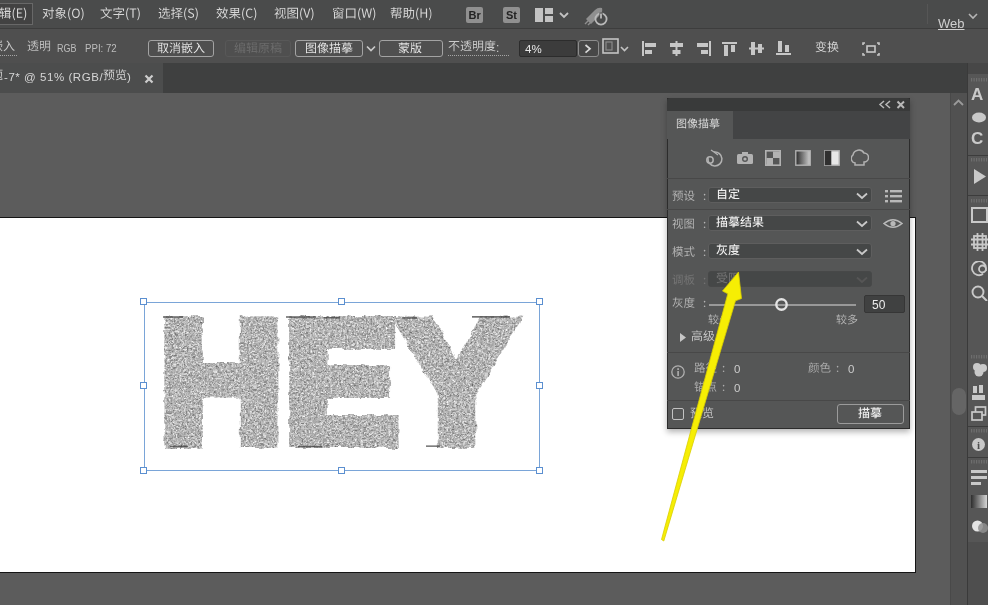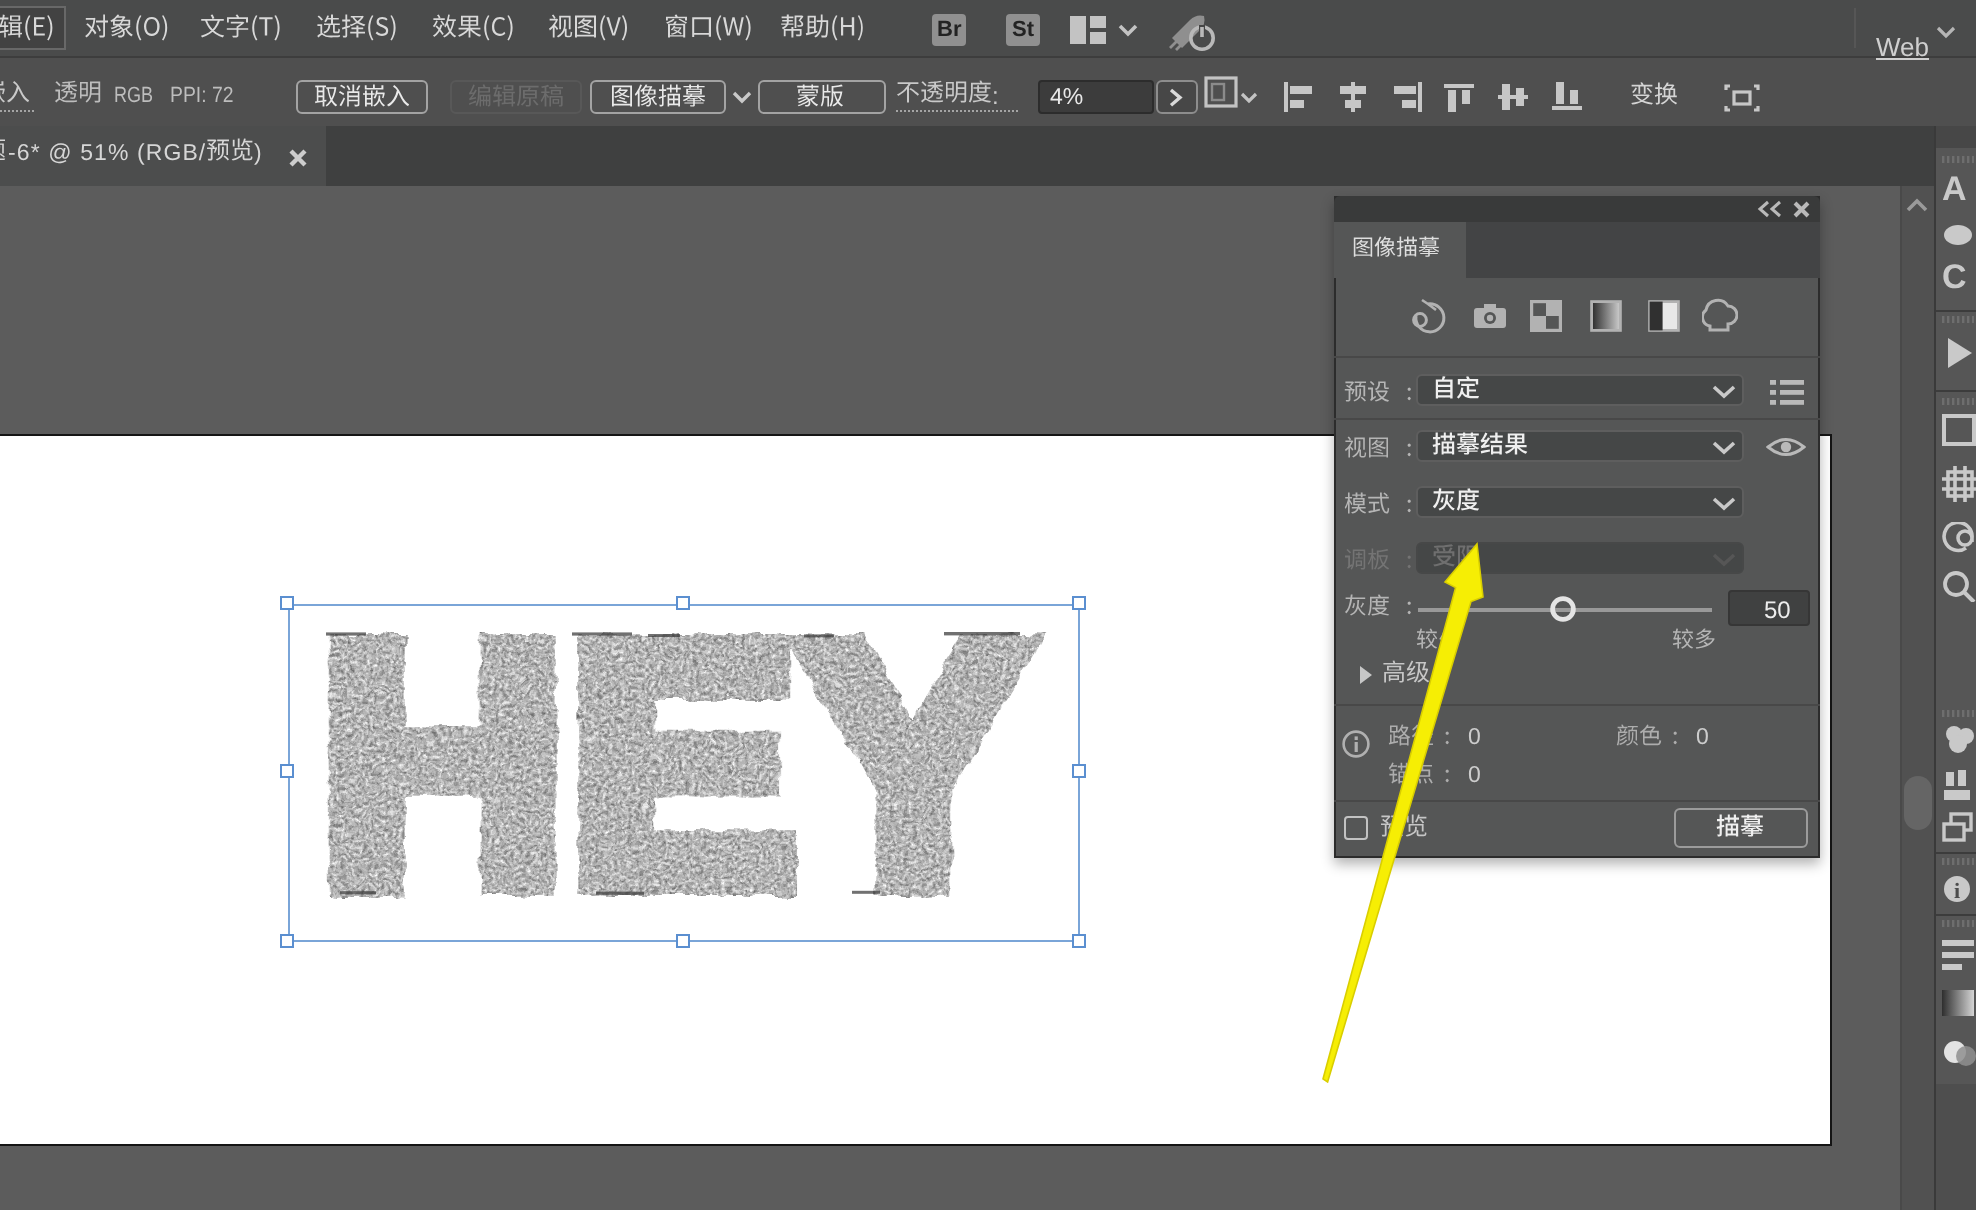--- a/index.html
+++ b/index.html
@@ -143,21 +143,21 @@
 <svg class="abs" style="left:860px;top:40px" width="22" height="18">
 <g stroke="#c7c7c7" stroke-width="1.6" fill="none">
 <path d="M5 3 L3 3 L3 5 M17 3 L19 3 L19 5 M5 15 L3 15 L3 13 M17 15 L19 15 L19 13"></path>
 <rect x="7" y="6" width="8" height="6"></rect>
       </g>
     </svg>
 <div class="abs" style="left:0;top:63px;width:163px;height:30px;background:#4c4d4d"></div>
 <svg style="position:absolute;left:-9px;top:69.3px" width="14" height="15">
       <path transform="translate(0,10.3)" fill="#d6d6d6" d="M2.1 -7.4V-6.5H4.6V-7.4ZM2.1 -8.9V-8H4.6V-8.9ZM1.3 -9.6H5.4V-5.8H1.3ZM0.6 -4.9H6V-4.2H0.6ZM6 -9.5H11.5V-8.8H6ZM3 -4.7H3.8V-0.1L3 -0.6ZM3.4 -2.9H5.8V-2.2H3.4ZM8.3 -9.3 9.2 -9.1Q9 -8.6 8.8 -8.2Q8.7 -7.7 8.5 -7.4L7.8 -7.5Q7.9 -7.9 8.1 -8.4Q8.2 -8.9 8.3 -9.3ZM2 -2.4Q2.3 -1.6 2.8 -1.1Q3.3 -0.7 4 -0.4Q4.7 -0.2 5.5 -0.1Q6.4 -0.1 7.4 -0.1Q7.5 -0.1 7.9 -0.1Q8.4 -0.1 8.9 -0.1Q9.4 -0.1 9.9 -0.1Q10.5 -0.1 10.9 -0.1Q11.4 -0.1 11.6 -0.1Q11.5 0.1 11.4 0.3Q11.3 0.5 11.2 0.7H10.4H7.4Q6.2 0.7 5.3 0.6Q4.4 0.5 3.6 0.2Q2.9 -0.1 2.4 -0.7Q1.8 -1.2 1.5 -2.2ZM6.5 -7.6H10.9V-2.6H10.1V-6.9H7.2V-2.6H6.5ZM1.5 -3.6 2.3 -3.6Q2.2 -2.1 1.9 -1Q1.7 0.1 1.1 0.9Q1 0.9 0.9 0.8Q0.7 0.7 0.6 0.6Q0.5 0.5 0.4 0.5Q1 -0.2 1.2 -1.3Q1.4 -2.3 1.5 -3.6ZM8.3 -6.4H9.1Q9.1 -5.1 8.9 -4.1Q8.8 -3.1 8.5 -2.4Q8.2 -1.7 7.6 -1.2Q7 -0.7 5.9 -0.3Q5.9 -0.5 5.7 -0.6Q5.6 -0.8 5.5 -0.9Q6.4 -1.2 7 -1.7Q7.6 -2.1 7.8 -2.8Q8.1 -3.4 8.2 -4.3Q8.3 -5.2 8.3 -6.4ZM8.8 -2.2 9.3 -2.7Q9.7 -2.5 10.1 -2.1Q10.5 -1.8 10.8 -1.5Q11.2 -1.2 11.4 -0.9L10.9 -0.4Q10.7 -0.7 10.3 -1Q9.9 -1.3 9.5 -1.6Q9.1 -2 8.8 -2.2Z"></path>
     </svg>
-<div class="lat" style="left:4px;top:70.5px;font-size:11.5px;color:#d6d6d6;letter-spacing:.55px">-6* @ 51% (RGB/</div>
+<div class="lat" style="left:4px;top:70.5px;font-size:11.5px;color:#d6d6d6;letter-spacing:.55px">-7* @ 51% (RGB/</div>
 <svg style="position:absolute;left:103px;top:69.3px" width="26" height="15">
       <path transform="translate(0,10.3)" fill="#d6d6d6" d="M0.7 -9.5H4.6V-8.7H0.7ZM0.5 -5.6H5V-4.8H0.5ZM2.4 -5.3H3.3V-0.1Q3.3 0.3 3.2 0.5Q3.1 0.7 2.9 0.8Q2.6 0.9 2.2 0.9Q1.8 0.9 1.2 0.9Q1.1 0.8 1 0.5Q1 0.3 0.9 0.1Q1.3 0.1 1.7 0.1Q2.1 0.1 2.2 0.1Q2.3 0.1 2.4 0Q2.4 -0 2.4 -0.1ZM4.3 -9.5H4.5L4.7 -9.5L5.2 -9.2Q5 -8.7 4.6 -8.2Q4.2 -7.8 3.8 -7.3Q3.4 -6.9 3.1 -6.6Q3 -6.7 2.8 -6.9Q2.7 -7 2.5 -7.1Q2.9 -7.4 3.2 -7.8Q3.6 -8.2 3.9 -8.6Q4.2 -9 4.3 -9.3ZM4.8 -5.6H4.9L5 -5.7L5.6 -5.5Q5.4 -4.8 5.1 -4.1Q4.8 -3.4 4.6 -2.9L3.9 -3.1Q4.1 -3.4 4.2 -3.8Q4.4 -4.2 4.5 -4.7Q4.7 -5.1 4.8 -5.5ZM1.1 -7.3 1.6 -7.9Q2 -7.6 2.5 -7.2Q3.1 -6.9 3.5 -6.5Q4 -6.2 4.3 -5.9L3.8 -5.3Q3.5 -5.5 3 -5.9Q2.6 -6.3 2 -6.6Q1.5 -7 1.1 -7.3ZM5.6 -9.5H11.5V-8.7H5.6ZM8.2 -9.2 9.2 -9Q9 -8.5 8.8 -8Q8.7 -7.5 8.5 -7.1L7.7 -7.2Q7.9 -7.6 8 -8.2Q8.1 -8.7 8.2 -9.2ZM8 -5.9H8.9V-3.5Q8.9 -3 8.8 -2.4Q8.7 -1.8 8.3 -1.2Q8 -0.6 7.3 -0.1Q6.6 0.5 5.5 0.9Q5.4 0.8 5.2 0.6Q5.1 0.4 4.9 0.3Q6 -0.1 6.6 -0.6Q7.2 -1 7.5 -1.5Q7.9 -2.1 7.9 -2.6Q8 -3.1 8 -3.5ZM8.7 -1.1 9.3 -1.6Q9.7 -1.3 10.1 -1Q10.5 -0.6 10.9 -0.3Q11.3 0.1 11.5 0.3L10.9 0.9Q10.7 0.7 10.3 0.3Q9.9 -0 9.5 -0.4Q9.1 -0.8 8.7 -1.1ZM6 -7.5H11V-1.8H10.2V-6.7H6.8V-1.8H6Z M18.9 -8.9H23.2V-8H18.9ZM19 -10.1 19.9 -9.9Q19.7 -9.2 19.4 -8.5Q19.2 -7.8 18.9 -7.1Q18.5 -6.5 18.2 -6Q18.1 -6.1 18 -6.2Q17.8 -6.3 17.7 -6.4Q17.5 -6.4 17.4 -6.5Q18 -7.2 18.4 -8.1Q18.8 -9.1 19 -10.1ZM19.7 -7.5 20.5 -7.8Q20.8 -7.6 21.1 -7.2Q21.5 -6.9 21.7 -6.6Q22 -6.2 22.1 -5.9L21.3 -5.6Q21.2 -5.8 20.9 -6.2Q20.7 -6.5 20.3 -6.9Q20 -7.2 19.7 -7.5ZM13.4 -9.4H14.3V-6H13.4ZM15.9 -10H16.8V-5.6H15.9ZM18.3 -2.2H19.2V-0.3Q19.2 -0.1 19.4 -0Q19.5 0 19.9 0Q20 0 20.3 0Q20.5 0 20.8 0Q21.2 0 21.4 0Q21.7 0 21.8 0Q22.1 0 22.2 -0.1Q22.3 -0.1 22.4 -0.4Q22.4 -0.7 22.4 -1.2Q22.6 -1.1 22.8 -1Q23.1 -1 23.2 -0.9Q23.2 -0.2 23.1 0.1Q22.9 0.5 22.7 0.6Q22.4 0.8 21.9 0.8Q21.9 0.8 21.6 0.8Q21.4 0.8 21.1 0.8Q20.9 0.8 20.6 0.8Q20.3 0.8 20.1 0.8Q19.9 0.8 19.8 0.8Q19.2 0.8 18.9 0.7Q18.6 0.6 18.5 0.4Q18.3 0.1 18.3 -0.3ZM17.5 -3.9H18.4V-3Q18.4 -2.6 18.3 -2.2Q18.2 -1.8 17.9 -1.3Q17.7 -0.9 17.1 -0.5Q16.5 -0.1 15.6 0.3Q14.7 0.7 13.4 1Q13.3 0.9 13.2 0.7Q13.1 0.6 13 0.5Q12.9 0.3 12.8 0.3Q14.1 -0 15 -0.3Q15.8 -0.7 16.3 -1Q16.8 -1.3 17.1 -1.7Q17.3 -2 17.4 -2.4Q17.5 -2.7 17.5 -3ZM14.3 -5.3H21.8V-1.5H20.9V-4.5H15.2V-1.4H14.3Z"></path>
     </svg>
 <div class="lat" style="left:127px;top:70.5px;font-size:11.5px;color:#d6d6d6;">)</div>
 <svg class="abs" style="left:144px;top:74px" width="10" height="10">
       <path d="M1.5 1.5 L8.5 8.5 M8.5 1.5 L1.5 8.5" stroke="#cdcdcd" stroke-width="2.2" fill="none"></path>
     </svg>
 <svg class="abs" style="left:100px;top:280px" width="500" height="200" viewBox="0 0 500 200">
 <defs>
 <filter id="tex" x="-8%" y="-8%" width="116%" height="116%" color-interpolation-filters="sRGB">
@@ -458,21 +458,21 @@
       <path transform="translate(0,9.9)" fill="#b5b5b5" d="M0.8 -8.2H10.6V-7.4H0.8ZM6.7 -6.9H7.6Q7.5 -5.8 7.4 -4.9Q7.3 -3.9 7.1 -3Q6.9 -2.2 6.4 -1.4Q6 -0.7 5.3 -0.1Q4.6 0.5 3.5 0.9Q3.5 0.8 3.4 0.7Q3.3 0.5 3.2 0.4Q3.1 0.3 3 0.2Q4 -0.2 4.7 -0.7Q5.3 -1.2 5.7 -1.9Q6.1 -2.6 6.3 -3.4Q6.5 -4.1 6.6 -5Q6.6 -5.9 6.7 -6.9ZM7.2 -4.2Q7.5 -3.2 8.1 -2.4Q8.6 -1.5 9.3 -0.9Q10 -0.2 10.8 0.2Q10.7 0.3 10.5 0.5Q10.4 0.7 10.3 0.9Q9.4 0.4 8.7 -0.3Q7.9 -1 7.4 -2Q6.8 -2.9 6.5 -4ZM4.8 -5.5 5.5 -5.2Q5.4 -4.8 5.3 -4.4Q5.2 -4 5.1 -3.5Q4.9 -3.1 4.8 -2.8L4 -3.1Q4.2 -3.4 4.3 -3.8Q4.5 -4.2 4.6 -4.7Q4.7 -5.1 4.8 -5.5ZM9.3 -5.6 10 -5.2Q9.8 -4.6 9.4 -4.1Q9.1 -3.5 8.8 -3L8.2 -3.4Q8.3 -3.7 8.6 -4.1Q8.8 -4.4 9 -4.8Q9.2 -5.2 9.3 -5.6ZM3.4 -9.7 4.3 -9.6Q4.1 -7.5 3.8 -5.8Q3.4 -4.1 2.8 -2.7Q2.2 -1.3 1.2 -0.2Q1.1 -0.3 1 -0.5Q0.9 -0.6 0.7 -0.7Q0.6 -0.9 0.5 -0.9Q1.5 -1.8 2.1 -3.2Q2.6 -4.5 2.9 -6.1Q3.2 -7.8 3.4 -9.7Z M14.1 -6.4H22.3V-5.7H14.1ZM14.2 -3.1H20.8V-2.3H14.2ZM15.9 -7.4H16.8V-4.5H19.6V-7.4H20.4V-3.8H15.9ZM20.6 -3.1H20.8L20.9 -3.1L21.5 -2.8Q21 -1.9 20.2 -1.3Q19.4 -0.6 18.5 -0.2Q17.5 0.2 16.4 0.5Q15.2 0.7 14.1 0.9Q14 0.7 13.9 0.5Q13.8 0.3 13.7 0.1Q14.8 0 15.9 -0.2Q16.9 -0.4 17.9 -0.8Q18.8 -1.1 19.5 -1.7Q20.2 -2.2 20.6 -2.9ZM16.1 -2.5Q16.7 -1.7 17.6 -1.2Q18.6 -0.6 19.9 -0.3Q21.1 0 22.6 0.2Q22.5 0.3 22.4 0.4Q22.3 0.5 22.2 0.7Q22.1 0.8 22.1 0.9Q20.6 0.7 19.3 0.4Q18 -0 17 -0.7Q16 -1.3 15.4 -2.2ZM13.4 -8.5H22.4V-7.7H13.4ZM13 -8.5H13.8V-5.4Q13.8 -4.7 13.8 -3.9Q13.7 -3.1 13.6 -2.2Q13.5 -1.4 13.3 -0.6Q13.1 0.2 12.7 0.9Q12.6 0.8 12.5 0.8Q12.3 0.7 12.2 0.6Q12 0.6 11.9 0.5Q12.3 -0.1 12.5 -0.9Q12.7 -1.6 12.8 -2.4Q12.9 -3.2 12.9 -4Q13 -4.7 13 -5.4ZM16.9 -9.5 17.8 -9.7Q18 -9.4 18.2 -9Q18.4 -8.5 18.5 -8.2L17.6 -8Q17.5 -8.3 17.3 -8.7Q17.1 -9.2 16.9 -9.5Z"></path>
     </svg>
 <svg style="position:absolute;left:703px;top:297.3px" width="5" height="15">
       <path transform="translate(0,9.9)" fill="#b5b5b5" d="M1.6 -4.5Q1.3 -4.5 1.1 -4.7Q0.8 -4.9 0.8 -5.3Q0.8 -5.7 1.1 -5.9Q1.3 -6.1 1.6 -6.1Q1.9 -6.1 2.1 -5.9Q2.4 -5.7 2.4 -5.3Q2.4 -4.9 2.1 -4.7Q1.9 -4.5 1.6 -4.5ZM1.6 0.2Q1.3 0.2 1.1 -0.1Q0.8 -0.3 0.8 -0.6Q0.8 -1 1.1 -1.2Q1.3 -1.5 1.6 -1.5Q1.9 -1.5 2.1 -1.2Q2.4 -1 2.4 -0.6Q2.4 -0.3 2.1 -0.1Q1.9 0.2 1.6 0.2Z"></path>
     </svg>
 <div class="abs" style="left:709px;top:303.5px;width:147px;height:2px;background:#999"></div>
 <svg class="abs" style="left:773px;top:296px" width="18" height="18">
       <circle cx="8.5" cy="8.5" r="5.2" fill="none" stroke="#e4e4e4" stroke-width="2.4"></circle>
     </svg>
 <div class="abs" style="left:864px;top:295px;width:41px;height:18px;background:#404141;border:1px solid #363636;border-radius:2px"></div>
-<div class="lat" style="left:872px;top:297.5px;font-size:12px;color:#ececec;margin-left:10px;">50</div>
+<div class="lat" style="left:872px;top:297.5px;font-size:12px;color:#ececec;">50</div>
 <svg style="position:absolute;left:708px;top:314.3px" width="24" height="14">
       <path transform="translate(0,9.5)" fill="#b5b5b5" d="M0.5 -7.9H4.4V-7.1H0.5ZM2.7 -6.3H3.5V0.8H2.7ZM0.4 -1.8Q1 -1.9 1.6 -2Q2.3 -2.1 3.1 -2.2Q3.8 -2.3 4.6 -2.5L4.6 -1.7Q3.5 -1.6 2.5 -1.4Q1.4 -1.2 0.6 -1ZM0.9 -3.6Q0.9 -3.7 0.8 -3.9Q0.8 -4 0.7 -4.1Q0.7 -4.3 0.6 -4.4Q0.8 -4.4 0.9 -4.7Q1 -4.9 1.2 -5.3Q1.2 -5.4 1.4 -5.9Q1.5 -6.3 1.6 -6.8Q1.8 -7.4 1.9 -8Q2.1 -8.6 2.2 -9.2L3 -9.1Q2.8 -8.2 2.6 -7.3Q2.3 -6.4 2 -5.6Q1.7 -4.8 1.4 -4.1V-4.1Q1.4 -4.1 1.4 -4Q1.3 -4 1.2 -3.9Q1.1 -3.9 1 -3.8Q0.9 -3.7 0.9 -3.6ZM0.9 -3.6V-4.3L1.3 -4.6H4.4V-3.8H1.7Q1.4 -3.8 1.2 -3.8Q1 -3.7 0.9 -3.6ZM4.9 -7.7H10.4V-6.9H4.9ZM6.5 -4.6Q6.9 -3.5 7.5 -2.6Q8 -1.6 8.8 -0.9Q9.6 -0.2 10.6 0.1Q10.5 0.2 10.4 0.3Q10.3 0.5 10.2 0.6Q10.1 0.7 10 0.8Q9 0.4 8.2 -0.4Q7.4 -1.2 6.8 -2.2Q6.2 -3.2 5.8 -4.4ZM8.6 -4.6 9.4 -4.4Q8.9 -2.6 7.8 -1.3Q6.8 0.1 5.1 0.9Q5.1 0.8 5 0.7Q4.9 0.6 4.8 0.5Q4.7 0.4 4.6 0.3Q6.2 -0.5 7.2 -1.7Q8.2 -2.9 8.6 -4.6ZM6.8 -9 7.5 -9.3Q7.7 -9 7.9 -8.6Q8.1 -8.2 8.2 -8L7.5 -7.6Q7.4 -7.9 7.2 -8.3Q7 -8.7 6.8 -9ZM8.4 -6.3 9 -6.6Q9.3 -6.3 9.6 -5.8Q9.9 -5.4 10.2 -5Q10.5 -4.6 10.6 -4.3L10 -3.9Q9.8 -4.2 9.6 -4.6Q9.3 -5 9 -5.5Q8.7 -5.9 8.4 -6.3ZM6.3 -6.6 7 -6.4Q6.8 -5.9 6.5 -5.4Q6.2 -5 5.9 -4.5Q5.6 -4.1 5.3 -3.8Q5.3 -3.8 5.2 -4Q5.1 -4.1 5 -4.2Q4.9 -4.3 4.8 -4.4Q5.2 -4.8 5.6 -5.4Q6 -6 6.3 -6.6Z M13.5 -7.5 14.3 -7.3Q14 -6.6 13.7 -6Q13.4 -5.3 13 -4.7Q12.7 -4.1 12.3 -3.6Q12.2 -3.7 12.1 -3.8Q12 -3.8 11.8 -3.9Q11.7 -4 11.6 -4Q12 -4.5 12.3 -5Q12.7 -5.6 13 -6.3Q13.3 -6.9 13.5 -7.5ZM18.7 -7.2 19.4 -7.5Q19.8 -7 20.2 -6.4Q20.6 -5.7 20.9 -5.2Q21.3 -4.6 21.5 -4.1L20.8 -3.7Q20.6 -4.2 20.2 -4.8Q19.9 -5.4 19.5 -6Q19.1 -6.6 18.7 -7.2ZM19.4 -3.5 20.1 -3.2Q19.4 -2 18.2 -1.2Q16.9 -0.4 15.3 0.1Q13.7 0.6 11.8 0.9Q11.7 0.7 11.6 0.5Q11.5 0.2 11.4 0.1Q13.2 -0.1 14.8 -0.6Q16.4 -1 17.5 -1.7Q18.7 -2.5 19.4 -3.5ZM15.9 -9.2H16.8V-2.5H15.9Z"></path>
     </svg>
 <svg style="position:absolute;left:836px;top:314.3px" width="24" height="14">
       <path transform="translate(0,9.5)" fill="#b5b5b5" d="M0.5 -7.9H4.4V-7.1H0.5ZM2.7 -6.3H3.5V0.8H2.7ZM0.4 -1.8Q1 -1.9 1.6 -2Q2.3 -2.1 3.1 -2.2Q3.8 -2.3 4.6 -2.5L4.6 -1.7Q3.5 -1.6 2.5 -1.4Q1.4 -1.2 0.6 -1ZM0.9 -3.6Q0.9 -3.7 0.8 -3.9Q0.8 -4 0.7 -4.1Q0.7 -4.3 0.6 -4.4Q0.8 -4.4 0.9 -4.7Q1 -4.9 1.2 -5.3Q1.2 -5.4 1.4 -5.9Q1.5 -6.3 1.6 -6.8Q1.8 -7.4 1.9 -8Q2.1 -8.6 2.2 -9.2L3 -9.1Q2.8 -8.2 2.6 -7.3Q2.3 -6.4 2 -5.6Q1.7 -4.8 1.4 -4.1V-4.1Q1.4 -4.1 1.4 -4Q1.3 -4 1.2 -3.9Q1.1 -3.9 1 -3.8Q0.9 -3.7 0.9 -3.6ZM0.9 -3.6V-4.3L1.3 -4.6H4.4V-3.8H1.7Q1.4 -3.8 1.2 -3.8Q1 -3.7 0.9 -3.6ZM4.9 -7.7H10.4V-6.9H4.9ZM6.5 -4.6Q6.9 -3.5 7.5 -2.6Q8 -1.6 8.8 -0.9Q9.6 -0.2 10.6 0.1Q10.5 0.2 10.4 0.3Q10.3 0.5 10.2 0.6Q10.1 0.7 10 0.8Q9 0.4 8.2 -0.4Q7.4 -1.2 6.8 -2.2Q6.2 -3.2 5.8 -4.4ZM8.6 -4.6 9.4 -4.4Q8.9 -2.6 7.8 -1.3Q6.8 0.1 5.1 0.9Q5.1 0.8 5 0.7Q4.9 0.6 4.8 0.5Q4.7 0.4 4.6 0.3Q6.2 -0.5 7.2 -1.7Q8.2 -2.9 8.6 -4.6ZM6.8 -9 7.5 -9.3Q7.7 -9 7.9 -8.6Q8.1 -8.2 8.2 -8L7.5 -7.6Q7.4 -7.9 7.2 -8.3Q7 -8.7 6.8 -9ZM8.4 -6.3 9 -6.6Q9.3 -6.3 9.6 -5.8Q9.9 -5.4 10.2 -5Q10.5 -4.6 10.6 -4.3L10 -3.9Q9.8 -4.2 9.6 -4.6Q9.3 -5 9 -5.5Q8.7 -5.9 8.4 -6.3ZM6.3 -6.6 7 -6.4Q6.8 -5.9 6.5 -5.4Q6.2 -5 5.9 -4.5Q5.6 -4.1 5.3 -3.8Q5.3 -3.8 5.2 -4Q5.1 -4.1 5 -4.2Q4.9 -4.3 4.8 -4.4Q5.2 -4.8 5.6 -5.4Q6 -6 6.3 -6.6Z M14.3 -6.3 14.9 -6.7Q15.3 -6.5 15.8 -6.1Q16.3 -5.8 16.6 -5.5L15.9 -5Q15.8 -5.2 15.5 -5.5Q15.2 -5.7 14.9 -5.9Q14.6 -6.1 14.3 -6.3ZM18.9 -8.3H19.1L19.2 -8.3L19.8 -8Q19.2 -7.1 18.4 -6.3Q17.6 -5.6 16.6 -5Q15.5 -4.5 14.4 -4.1Q13.3 -3.7 12.3 -3.5Q12.2 -3.6 12.1 -3.8Q12 -4.1 11.9 -4.2Q12.9 -4.4 13.9 -4.7Q15 -5.1 16 -5.6Q16.9 -6.1 17.7 -6.7Q18.5 -7.4 18.9 -8.1ZM15.2 -8.3H19.1V-7.5H15.2ZM16 -9.3 16.9 -9.1Q16.2 -8.2 15.2 -7.4Q14.2 -6.6 12.8 -5.9Q12.7 -6 12.6 -6.2Q12.5 -6.3 12.4 -6.4Q12.3 -6.5 12.2 -6.5Q13.1 -6.9 13.8 -7.4Q14.6 -7.8 15.1 -8.3Q15.7 -8.8 16 -9.3ZM15.8 -2.3 16.5 -2.7Q16.8 -2.5 17.1 -2.2Q17.4 -2 17.7 -1.7Q18 -1.5 18.2 -1.3L17.4 -0.8Q17.3 -1 17 -1.3Q16.7 -1.5 16.4 -1.8Q16.1 -2.1 15.8 -2.3ZM20.5 -4.4H20.7L20.8 -4.4L21.4 -4.1Q20.8 -2.9 19.9 -2Q18.9 -1.1 17.7 -0.5Q16.4 0 15 0.4Q13.6 0.7 12.2 0.9Q12.1 0.8 12.1 0.6Q12 0.5 12 0.3Q11.9 0.2 11.8 0.1Q13.2 -0 14.6 -0.3Q15.9 -0.6 17.1 -1.2Q18.2 -1.7 19.1 -2.4Q20 -3.2 20.5 -4.3ZM17 -4.4H20.7V-3.7H17ZM17.8 -5.4 18.7 -5.2Q18.2 -4.6 17.5 -3.9Q16.7 -3.3 15.8 -2.7Q14.9 -2.1 13.7 -1.7Q13.7 -1.8 13.6 -1.9Q13.5 -2 13.4 -2.1Q13.3 -2.2 13.2 -2.3Q14.3 -2.7 15.2 -3.2Q16.1 -3.7 16.8 -4.3Q17.4 -4.9 17.8 -5.4Z"></path>
     </svg>
 <svg class="abs" style="left:679px;top:332px" width="8" height="11">
       <path d="M1 1 L7 5.5 L1 10 Z" fill="#c6c6c6"></path>
     </svg>
 <svg style="position:absolute;left:691px;top:330.3px" width="26" height="15">

